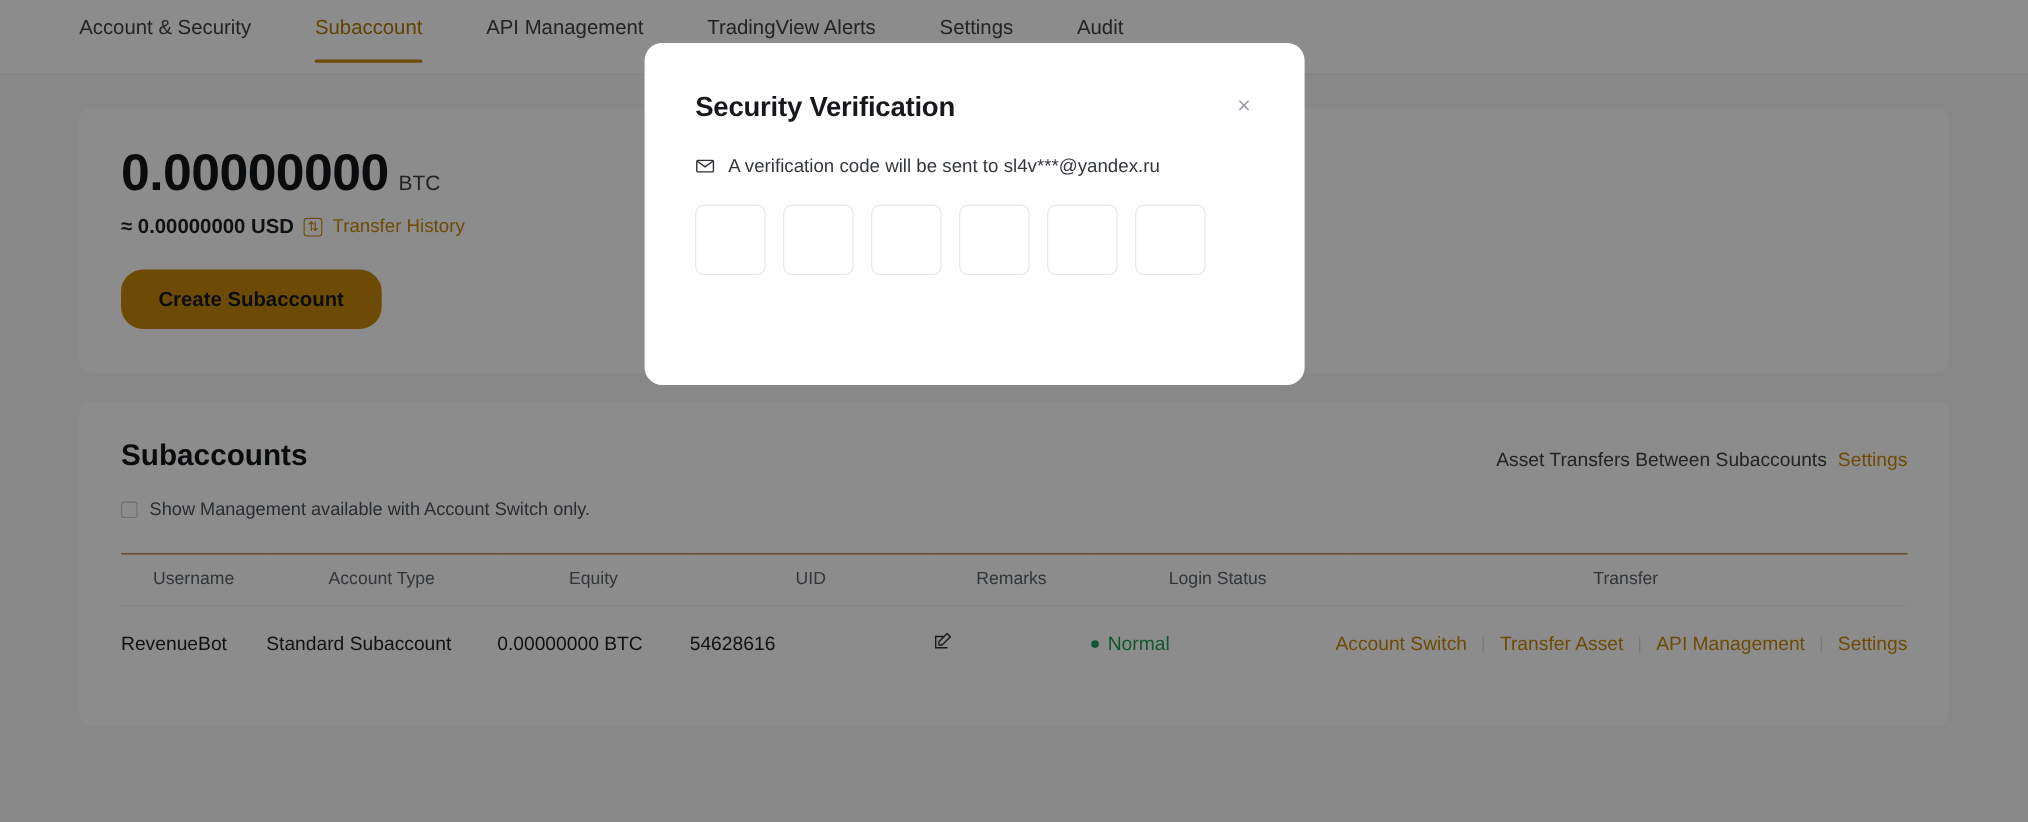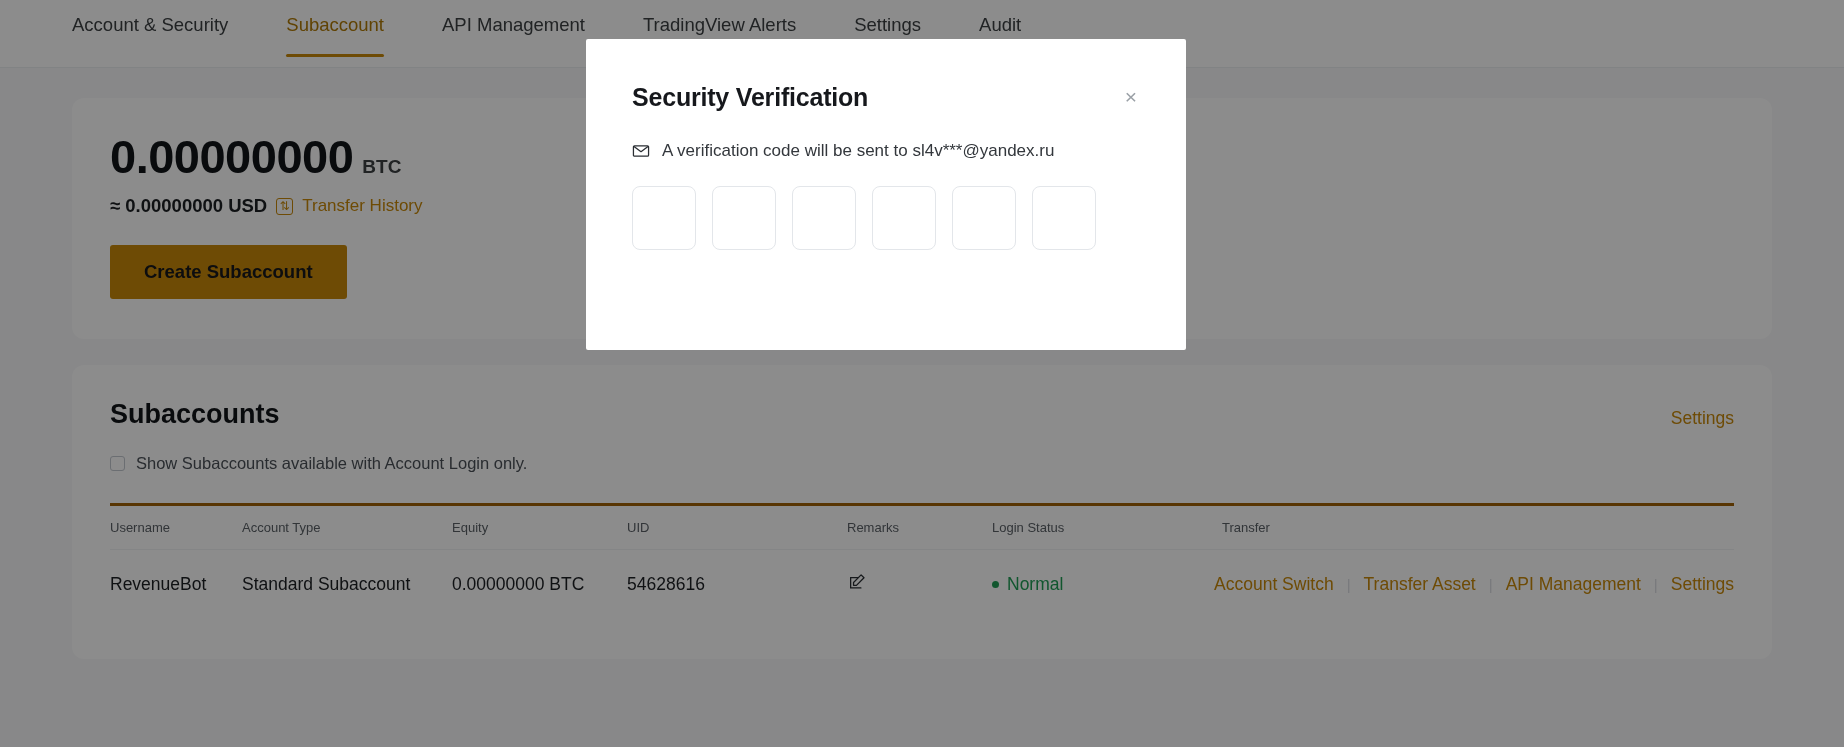--- a/index.html
+++ b/index.html
@@ -88,21 +88,20 @@
   .equity-value {
     font-size: 47px;
     font-weight: bold;
     color: #111418;
     letter-spacing: -0.5px;
     line-height: 1.05;
   }
   .equity-unit {
     font-size: 19px;
     color: #3c4043;
-    font-weight: bold;
   }
 
   .usd-row {
     display: flex;
     align-items: center;
     gap: 9px;
     margin-bottom: 28px;
   }
   .usd-value {
     font-size: 18.5px;
@@ -129,21 +128,21 @@
 
   .btn-primary {
     display: inline-flex;
     align-items: center;
     justify-content: center;
     height: 54px;
     padding: 0 34px;
     background: #c8890a;
     color: #18191c;
     border: none;
-    border-radius: 3px;
+    border-radius: 20px;
     font-size: 18.5px;
     font-weight: bold;
     font-family: "Liberation Sans", sans-serif;
     cursor: pointer;
   }
 
   .card-gap { height: 26px; }
 
   .sub-title {
     font-size: 27px;
@@ -191,26 +190,26 @@
     font-size: 16.5px;
     color: #4b5158;
   }
 
   table.subs {
     width: 100%;
     border-collapse: collapse;
     table-layout: fixed;
   }
   table.subs thead th {
-    text-align: left;
-    font-size: 13px;
+    text-align: center;
+    font-size: 16px;
     font-weight: 400;
     color: #5b6167;
     padding: 14px 0;
-    border-top: 3px solid #a16207;
+    border-top: 1px solid #a16207;
   }
   table.subs tbody td {
     font-size: 17.5px;
     color: #1c1f23;
     padding: 22px 0;
     border-top: 1px solid #f0f2f4;
     vertical-align: middle;
   }
   th.op, td.op { text-align: center; }
 
@@ -255,21 +254,21 @@
     z-index: 50;
   }
 
   #modal {
     position: absolute;
     left: 586px;
     top: 39px;
     width: 600px;
     height: 311px;
     background: #ffffff;
-    border-radius: 2px;
+    border-radius: 16px;
     z-index: 60;
     padding: 44px 46px 0 46px;
   }
 
   .modal-title {
     font-size: 25px;
     font-weight: bold;
     color: #16181c;
     letter-spacing: -0.2px;
   }
@@ -369,27 +368,28 @@
     </div>
 
     <div class="card-gap"></div>
 
     <div class="card">
       <div class="subs-head">
         <div>
           <div class="sub-title">Subaccounts</div>
         </div>
         <div class="asset-transfer-row">
+          <span class="asset-transfer-text">Asset Transfers Between Subaccounts</span>
           <span class="asset-transfer-settings">Settings</span>
         </div>
       </div>
 
       <div class="checkbox-row">
         <span class="checkbox"></span>
-        <span class="checkbox-label">Show Subaccounts available with Account Login only.</span>
+        <span class="checkbox-label">Show Management available with Account Switch only.</span>
       </div>
 
       <table class="subs">
         <colgroup>
           <col style="width:132px">
           <col style="width:210px">
           <col style="width:175px">
           <col style="width:220px">
           <col style="width:145px">
           <col style="width:230px">

